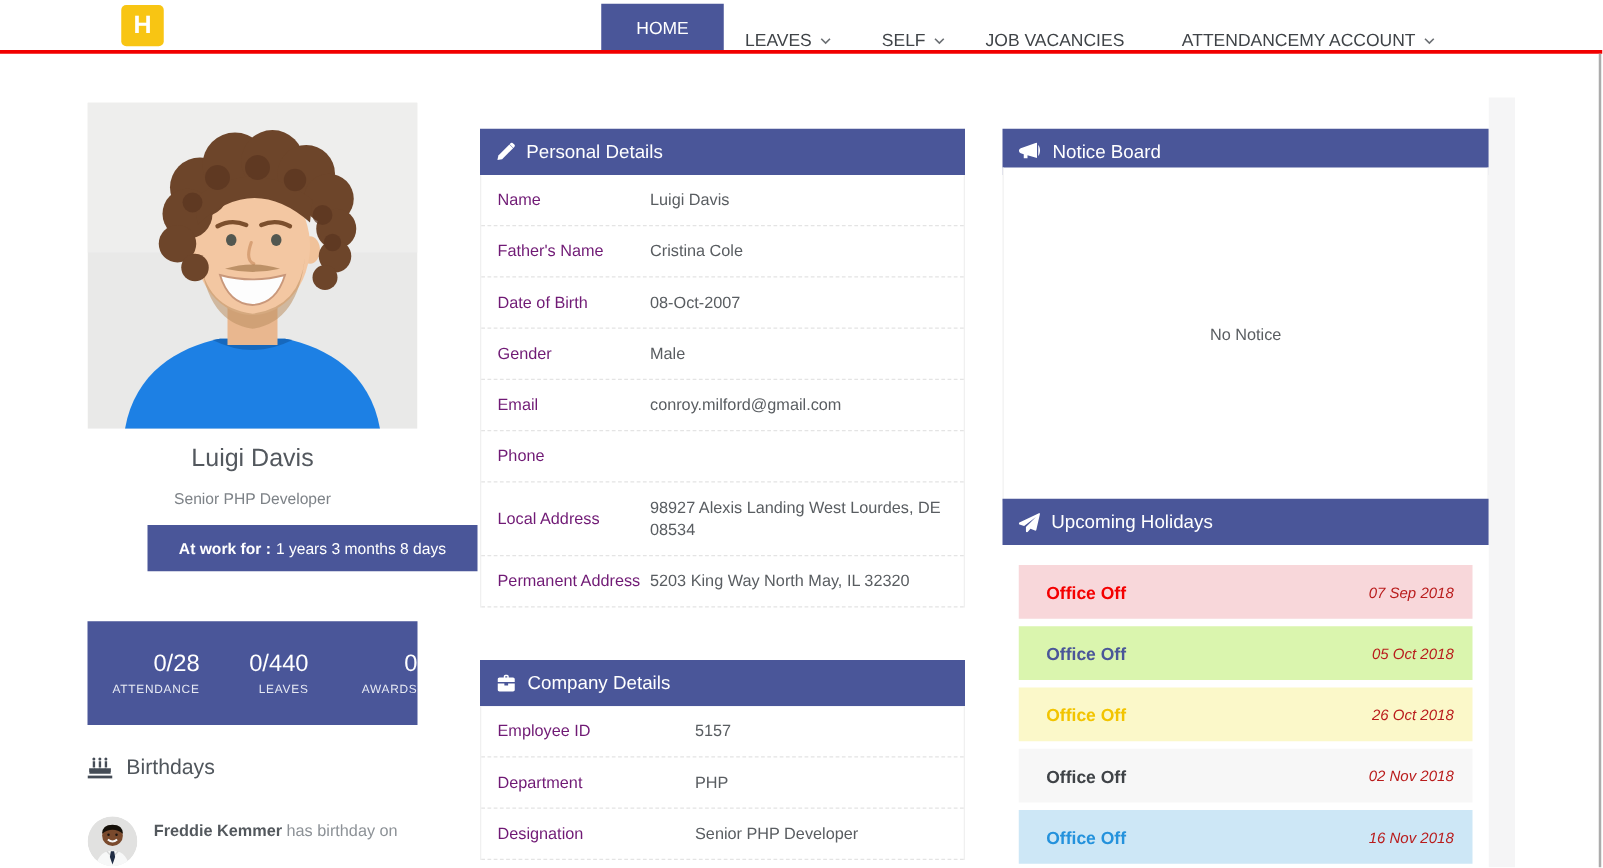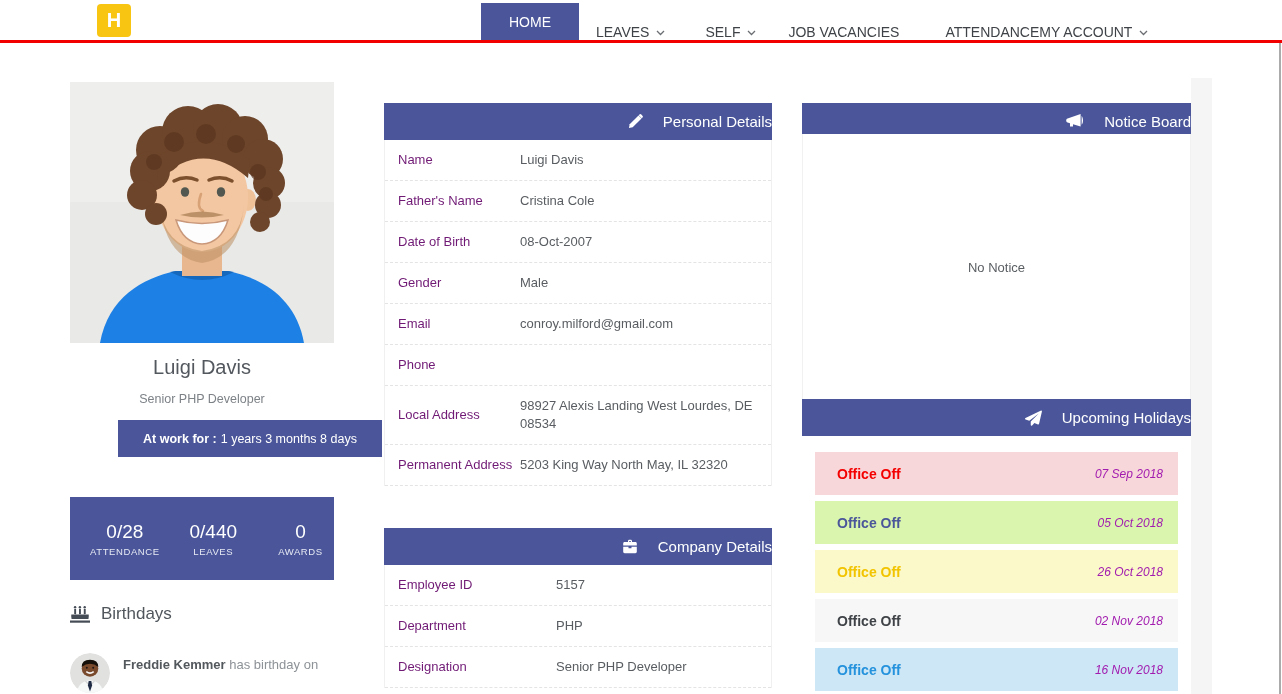--- a/index.html
+++ b/index.html
@@ -26,52 +26,52 @@
   .photo{position:absolute;left:70px;top:82px;width:264px;height:261px;}
   .emp-name{position:absolute;left:70px;top:356px;width:264px;text-align:center;
             font-size:20px;color:#53585e;}
   .emp-desig{position:absolute;left:70px;top:392px;width:264px;text-align:center;
              font-size:12.5px;color:#7d8287;}
   .atwork{position:absolute;left:70px;top:420px;width:264px;height:37px;background:#4a5699;
           color:#fff;font-size:12.5px;display:flex;align-items:center;justify-content:center;gap:4px;margin-left:48px;}
   .atwork b{font-weight:bold;}
   .stats{position:absolute;left:70px;top:497px;width:264px;height:83px;background:#4a5699;
          display:flex;align-items:center;}
-  .stat{flex:1;text-align:center;color:#fff;margin-left:20px;}
+  .stat{flex:1;text-align:right;color:#fff;margin-left:20px;}
   .stat .v{font-size:19px;line-height:22px;}
   .stat .l{font-size:9.5px;letter-spacing:.6px;color:#e7eaf4;margin-top:3px;}
   .bd-head{position:absolute;left:70px;top:604px;display:flex;align-items:center;gap:11px;
            font-size:17px;color:#50565c;}
   .bd-item{position:absolute;left:70px;top:653px;width:264px;display:flex;}
   .bd-avatar{width:40px;height:40px;border-radius:50%;overflow:hidden;flex:none;}
   .bd-text{margin-left:13px;font-size:13px;line-height:20.5px;color:#8d9297;padding-top:2px;}
   .bd-text b{color:#53585d;}
   
   .panel-header{position:absolute;height:37px;background:#4a5699;color:#fff;font-size:15px;
-                display:flex;align-items:center;padding-left:13px;box-sizing:border-box;gap:20px;justify-content:flex-end;}
+                display:flex;align-items:center;padding-left:13px;box-sizing:border-box;gap:9px;}
   .ph-mid{left:384px;width:388px;}
   .ph-right{left:802px;width:389px;}
   .dtable{position:absolute;left:384px;width:388px;box-sizing:border-box;
           border-left:1px solid #f0f0f0;border-right:1px solid #f0f0f0;background:#fff;}
   .drow{display:flex;align-items:center;border-bottom:1px dashed #e4e4e4;box-sizing:border-box;}
   .drow.single{height:41px;}
   .drow.multi{padding:11px 0;}
   .dlabel{width:122px;padding-left:13px;flex:none;font-size:13px;color:#701a75;line-height:18px;}
   .dvalue{flex:1;font-size:13px;color:#595d61;line-height:18px;padding-right:14px;}
   .ctable .dlabel{width:158px;}
   
   .notice-body{position:absolute;left:802px;top:134px;width:389px;height:267px;background:#fff;
                border:1px solid #f1f1f1;border-top:none;box-sizing:border-box;
                display:flex;align-items:center;justify-content:center;}
   .notice-empty{font-size:13px;color:#5a5e62;}
   
   .holiday{position:absolute;left:815px;width:363px;height:43px;display:flex;align-items:center;
            justify-content:space-between;box-sizing:border-box;padding:0 15px 0 22px;}
   .holiday .holiday-label{font-size:14px;font-weight:bold;}
-  .holiday .holiday-date{font-size:12px;font-style:italic;color:#a21caf;}
+  .holiday .holiday-date{font-size:12px;font-style:italic;color:#b91c1c;}
   
   .scroll-strip{position:absolute;left:1191px;top:78px;width:21px;height:616px;background:#f5f5f6;cursor:pointer;}
   .win-edge{position:absolute;left:1279px;top:43px;width:2px;height:651px;background:#ababab;}
 </style>
 </head>
 <body>
 
 <div class="topbar">
   <div class="logo">H</div>
   <ul class="nav">

